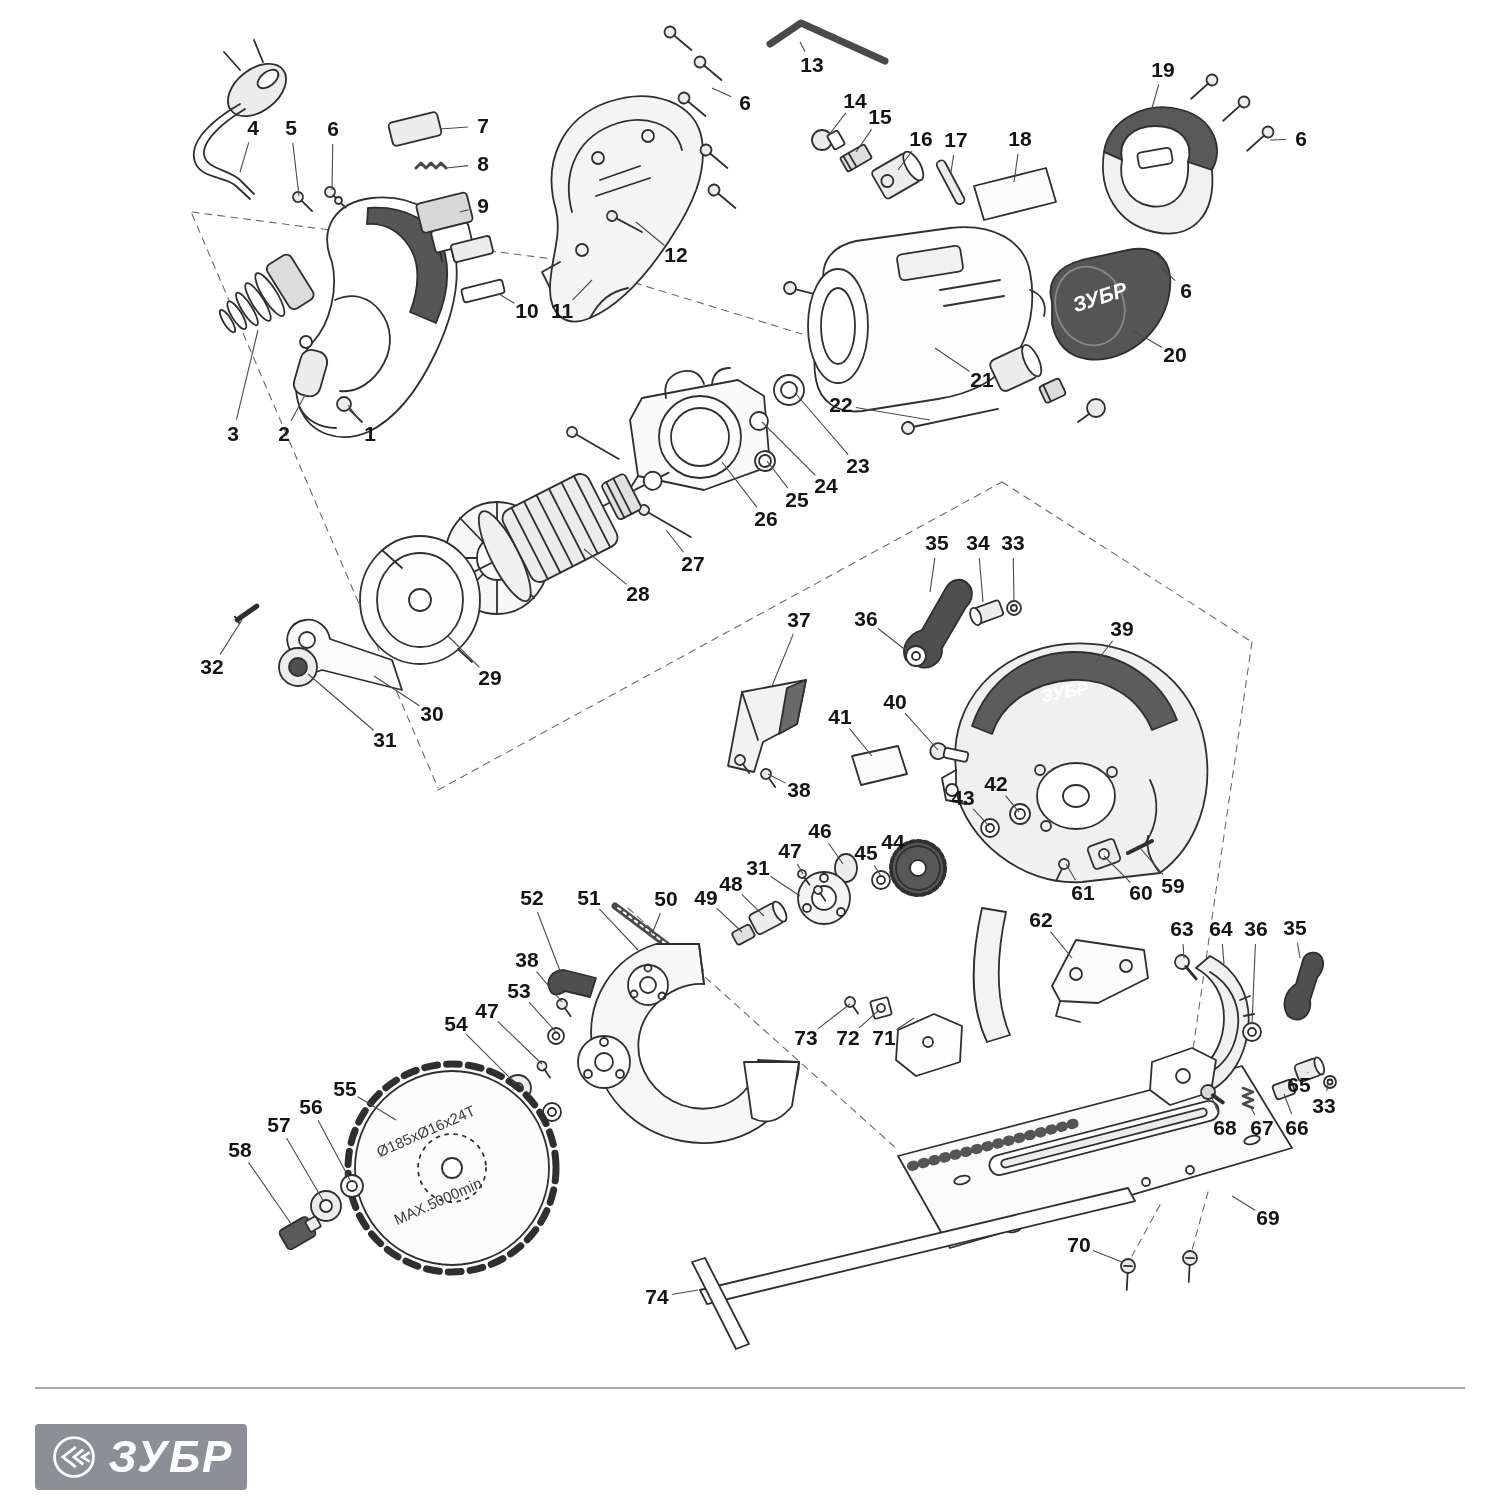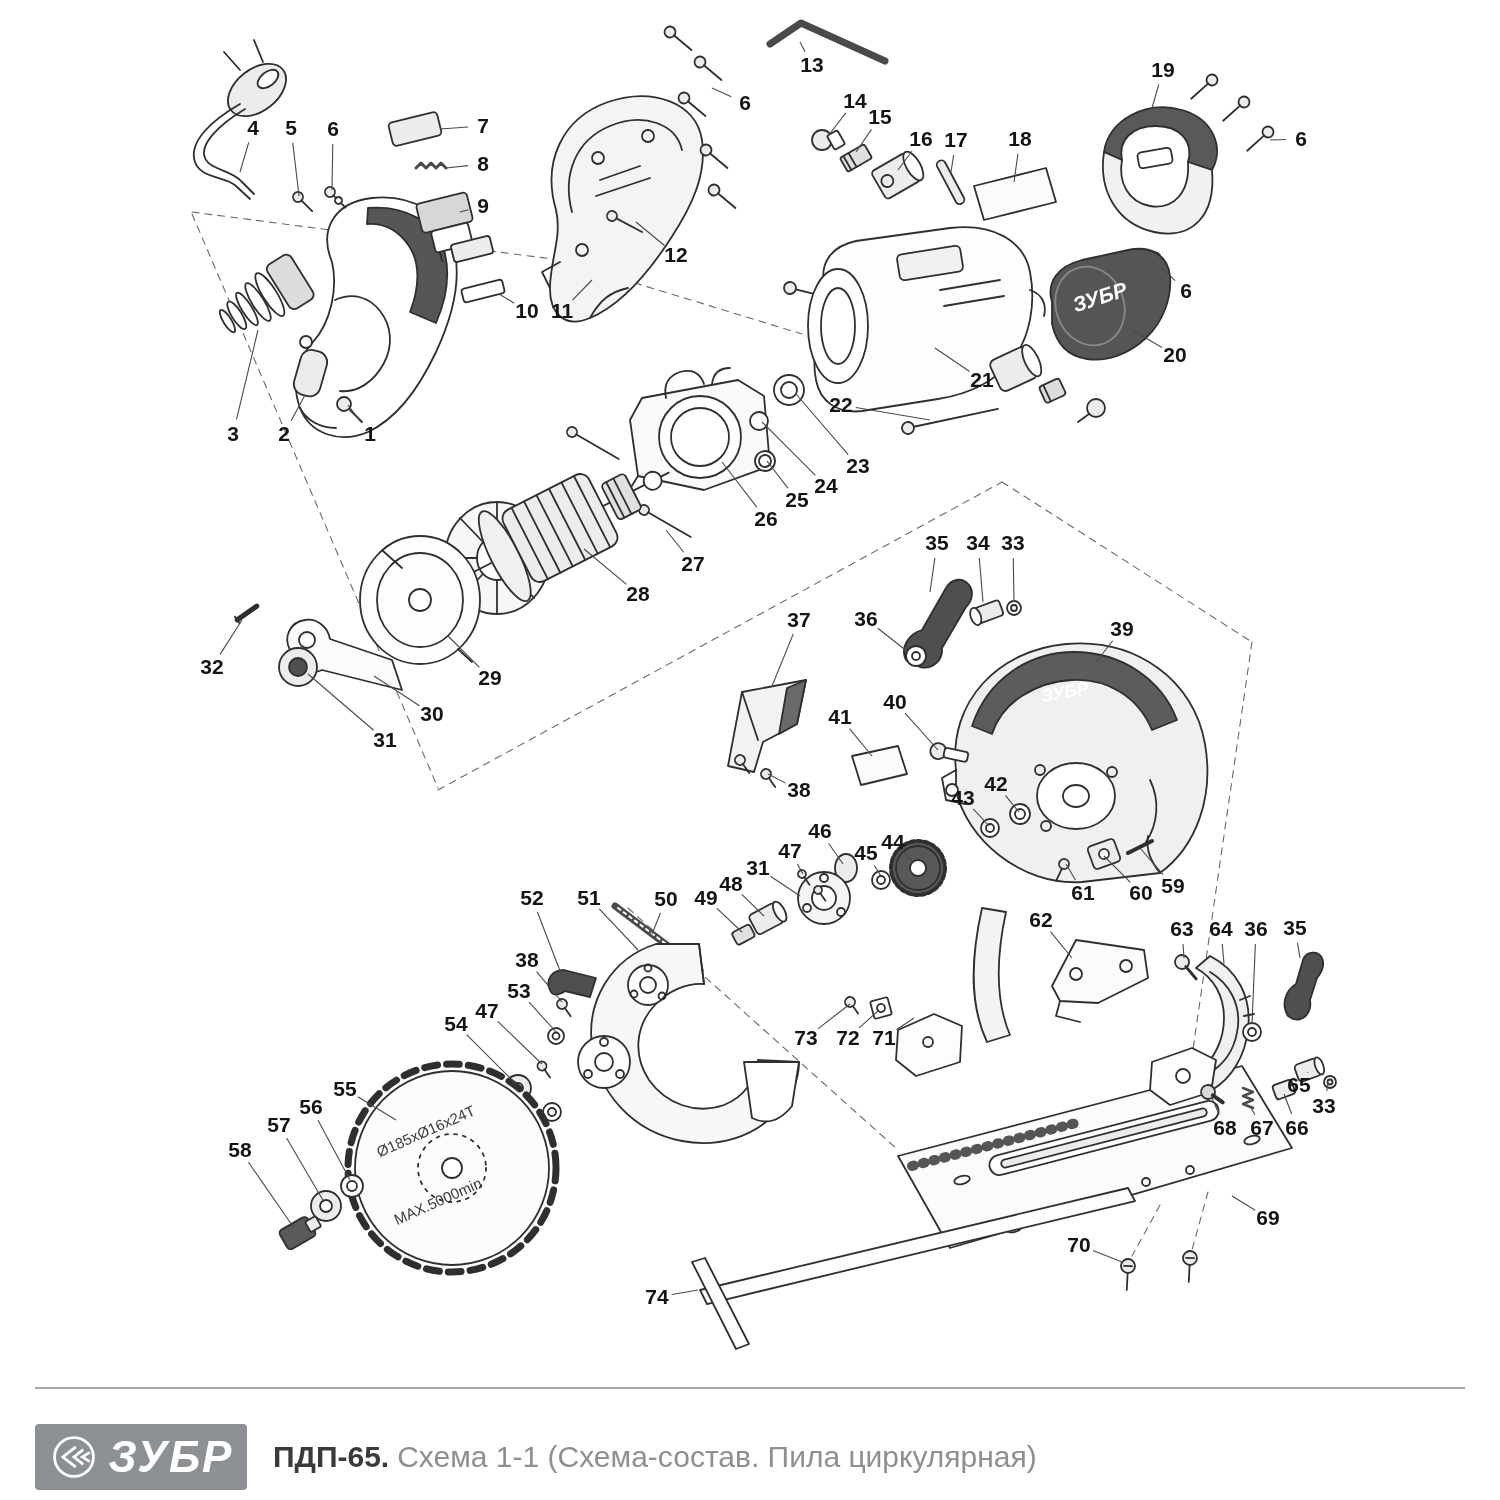--- a/index.html
+++ b/index.html
@@ -686,16 +686,13 @@
 <div class="footer">
   <div class="logo">
     <svg width="50" height="50" viewBox="-27 -27 54 54">
       <circle r="21" stroke="#ffffff" stroke-width="3" fill="none"></circle>
       <path d="M2 -11 L -12 0 L 2 11" stroke="#ffffff" stroke-width="3" fill="none"></path>
       <path d="M10 -8 L 0 0 L 10 8" stroke="#ffffff" stroke-width="3" fill="none"></path>
       <path d="M17 -5 L 9 0 L 17 5" stroke="#ffffff" stroke-width="3" fill="none"></path>
     </svg>
     <span class="logo-text">ЗУБР</span>
   </div>
-  <div class="caption">
-    <span class="model">ПДП-65.</span><span class="subtitle">Схема 1-1 (Схема-состав. Пила циркулярная)</span>
-  </div>
 </div>
 
 </body></html>

